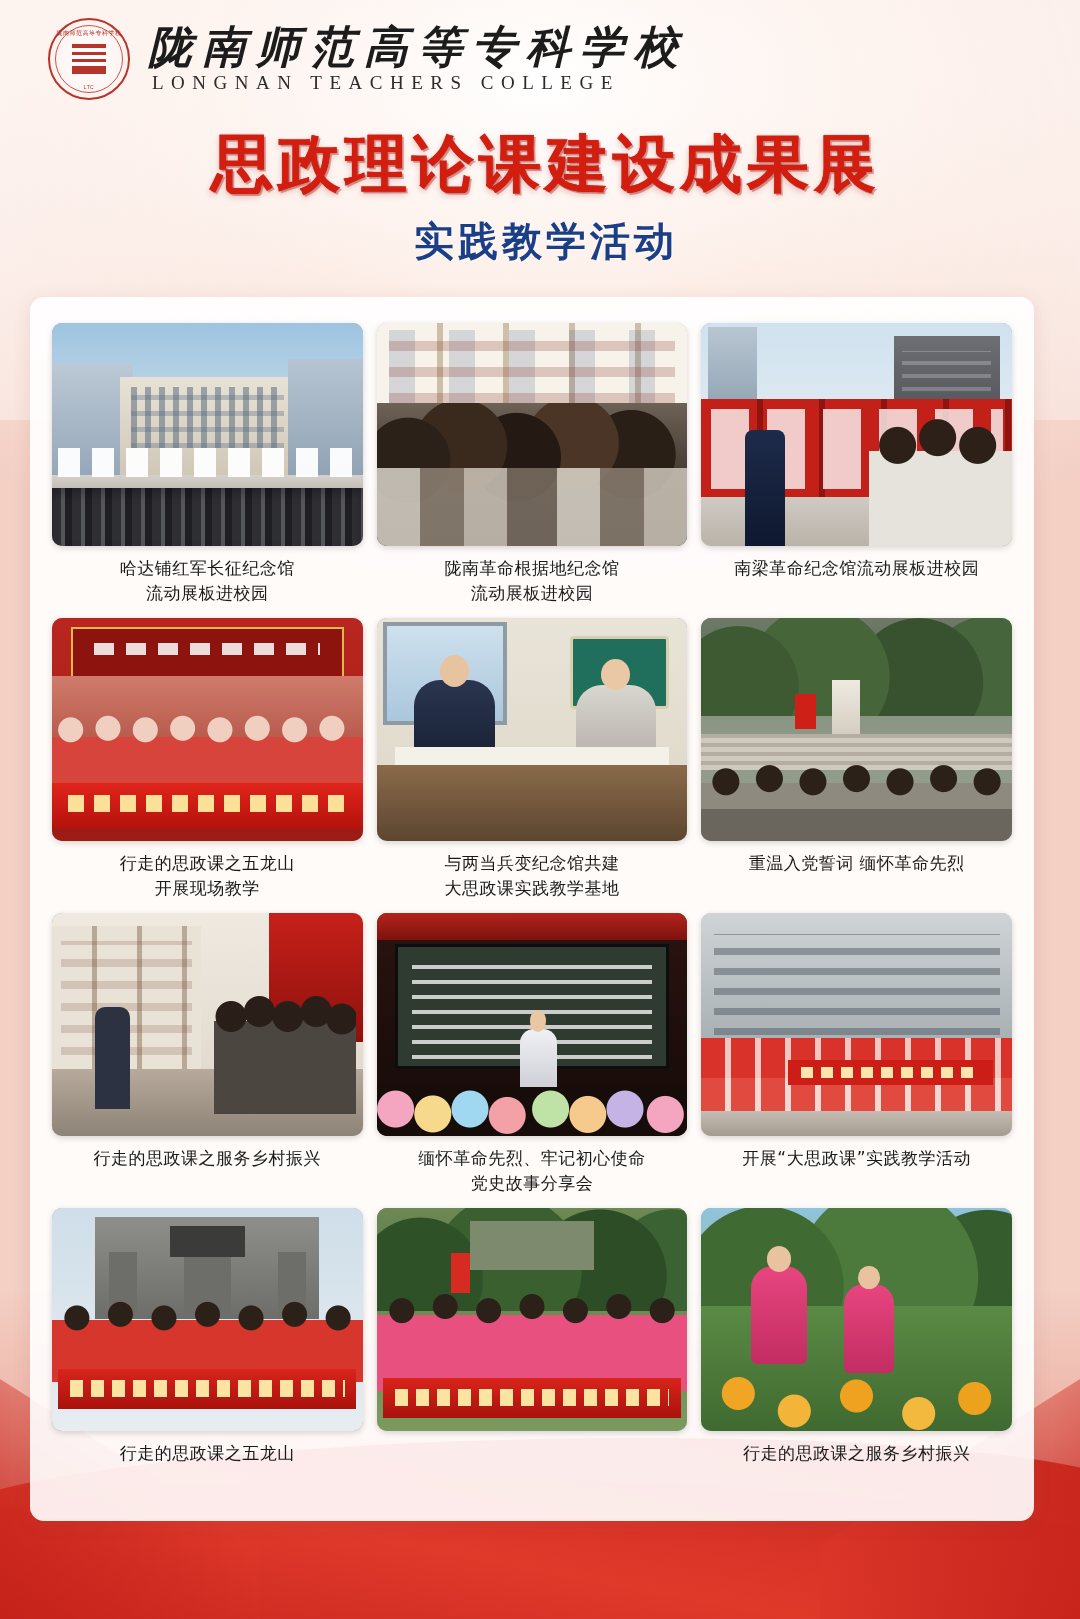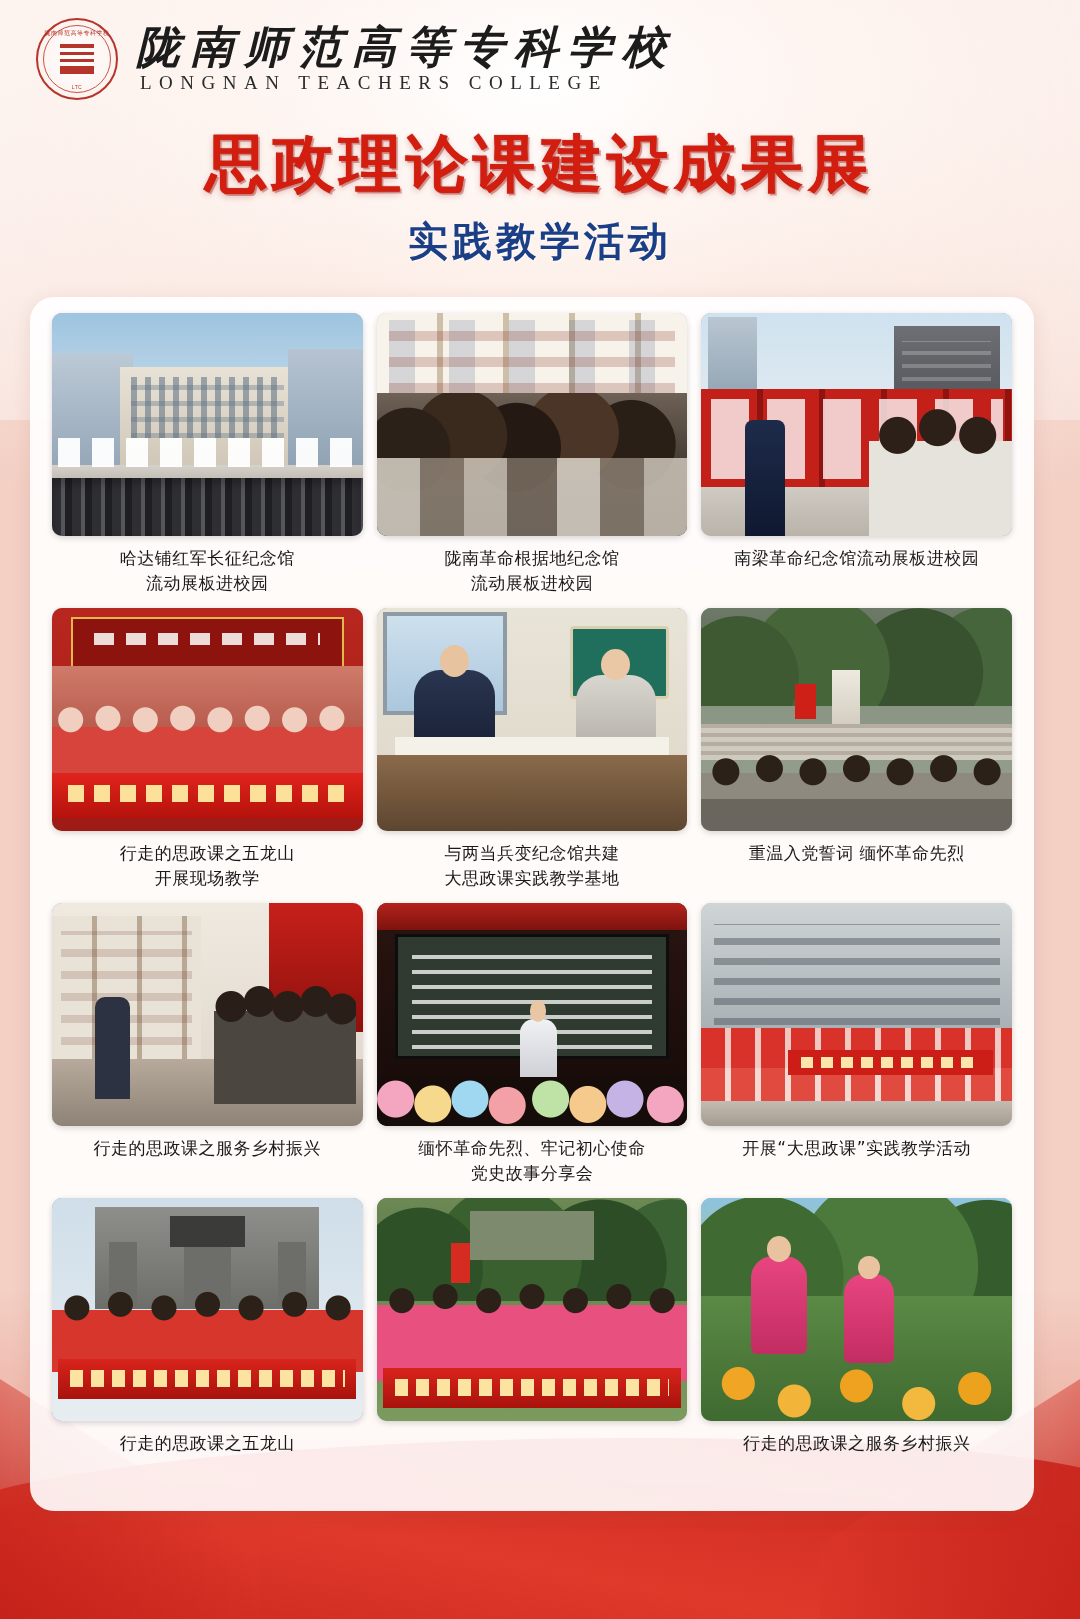--- a/index.html
+++ b/index.html
@@ -77,21 +77,21 @@
   }
   .corner-flag-r {
     right: 0;
     background: linear-gradient(-50deg, rgba(196,33,26,0.85) 0%, rgba(224,57,42,0.25) 60%, rgba(224,57,42,0) 100%);
     clip-path: polygon(100% 20%, 0 75%, 0 100%, 100% 100%);
   }
 
   
   .header {
     position: relative;
-    padding: 18px 0 0 0;
+    padding: 18px 0 0 12px;
     z-index: 3;
   }
   .brand {
     display: flex;
     align-items: center;
     gap: 18px;
     padding-left: 36px;
   }
   .seal {
     width: 78px;
@@ -184,23 +184,23 @@
     color: #1b3f86;
     text-shadow: 1px 1px 0 rgba(255,255,255,0.7);
   }
 
   
   .card {
     position: relative;
     z-index: 3;
     margin: 28px 46px 0 30px;
     background: rgba(255,255,255,0.9);
-    border-radius: 24px;
+    border-radius: 14px;
     box-shadow: 0 4px 18px rgba(140,70,55,0.12);
-    padding: 16px 22px 30px 22px;
+    padding: 26px 22px 30px 22px;
   }
   .grid {
     display: grid;
     grid-template-columns: repeat(3, 1fr);
     gap: 12px 14px;
   }
   .cell {
     display: flex;
     flex-direction: column;
     align-items: center;

